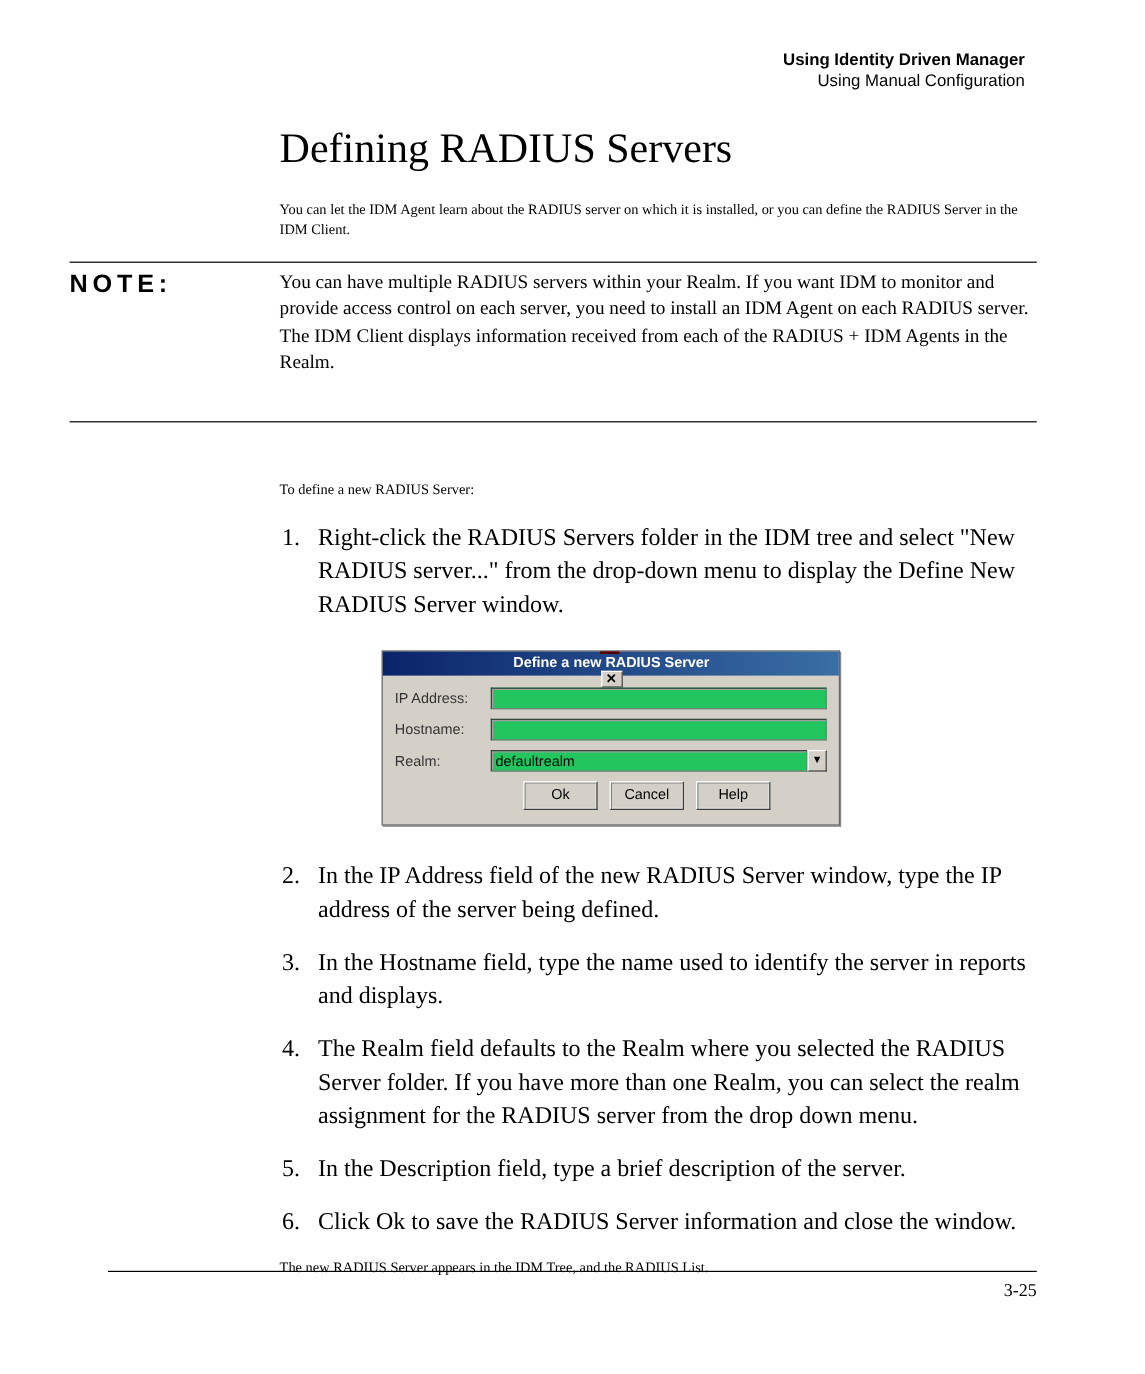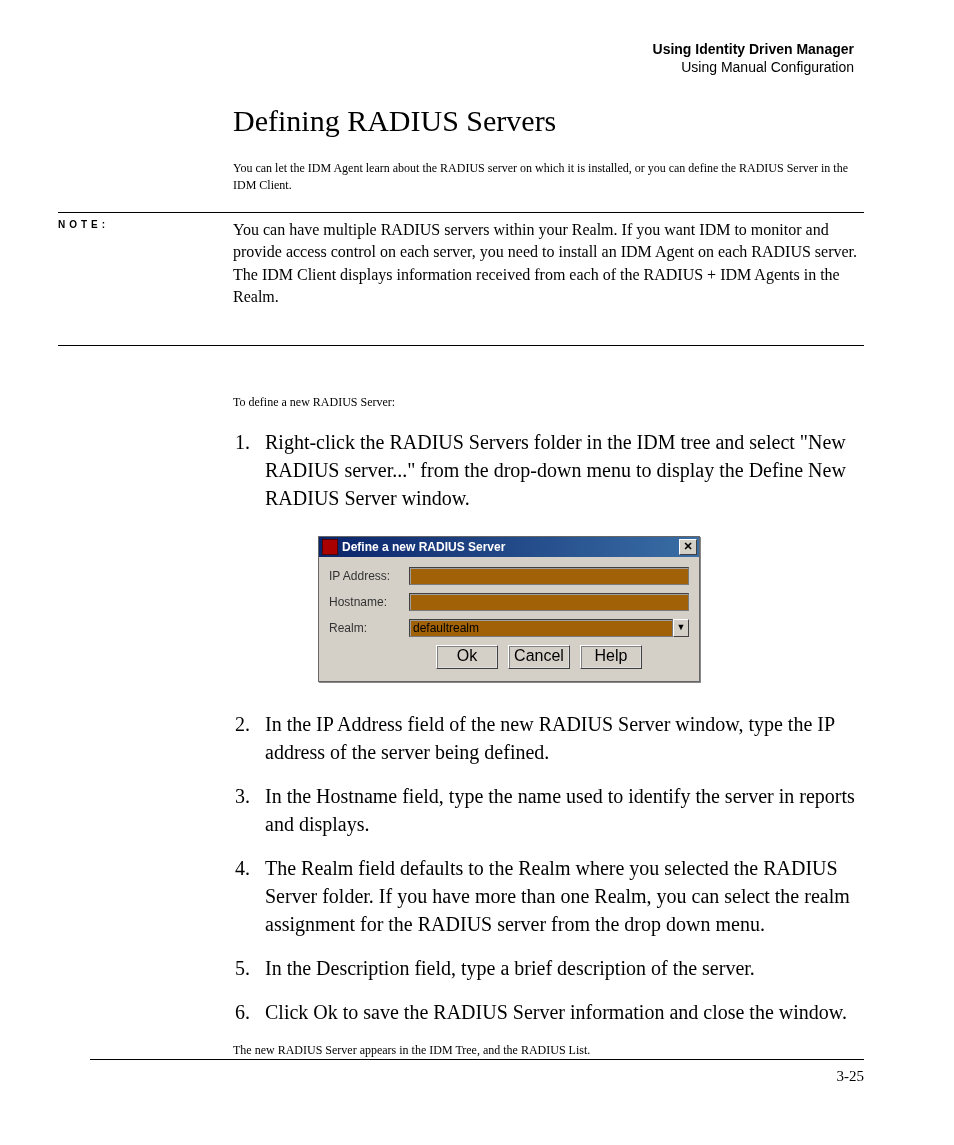--- a/index.html
+++ b/index.html
@@ -23,42 +23,42 @@
     line-height: 1.3;
     margin-bottom: 28px;
     padding-right: 10px;
   }
   .hdr .bold { font-weight: bold; }
   .content {
     margin-left: 175px;
   }
   .section-title {
     font-family: Georgia, 'Times New Roman', serif;
-    font-size: 30px;
+    font-size: 35px;
     font-weight: normal;
     margin: 0 0 22px 0;
   }
   .para {
     font-size: 12px;
     line-height: 1.4;
     margin: 0 0 18px 0;
   }
   .note-wrap {
     position: relative;
     margin-left: 0;
     margin-bottom: 30px;
   }
   .note-label {
     position: absolute;
     left: 0;
     top: 6px;
     font-family: Arial, Helvetica, sans-serif;
     font-weight: bold;
     letter-spacing: 4px;
-    font-size: 10px;
+    font-size: 21px;
   }
   .note-body {
     margin-left: 175px;
     padding: 6px 0;
     font-size: 16px;
     line-height: 1.4;
   }
   .note-rule-top { border-top: 1px solid #000; margin-left: 0; margin-right: 0; margin-bottom:0;}
   .note-rule-bot { border-bottom: 1px solid #000; margin-left: 0; margin-right: 0; margin-top:6px;}
   ol.steps {
@@ -85,20 +85,21 @@
   }
   .titlebar {
     background: linear-gradient(to right, #0a246a, #3a6ea5);
     color: #fff;
     display: flex;
     align-items: center;
     height: 20px;
     padding: 0 2px 0 3px;
     font-weight: bold;
     font-size: 12px;
+    flex-direction: column;
   }
   .titlebar .tb-icon {
     width: 14px; height: 14px;
     background: #a00;
     border: 1px solid #500;
     margin-right: 4px;
     display: inline-block;
   }
   .titlebar .tb-title { flex: 1; }
   .titlebar .tb-close {
@@ -123,21 +124,21 @@
     margin-bottom: 8px;
   }
   .row .lab {
     width: 80px;
     color: #333;
     font-size: 12px;
   }
   .row .fld {
     flex: 1;
     height: 18px;
-    background: #a16207;
+    background: #22c55e;
     border: 1px solid #7a7a7a;
     border-top-color: #404040;
     border-left-color: #404040;
     box-shadow: inset 1px 1px 0 #a0a0a0;
     font-size: 12px;
     padding: 1px 3px;
     box-sizing: border-box;
     color: #000;
   }
   .row .combo-wrap {
@@ -166,21 +167,21 @@
     padding-left: 60px;
   }
   .wbtn {
     min-width: 60px;
     height: 22px;
     background: #d4d0c8;
     border: 1px solid #fff;
     border-right-color:#404040;
     border-bottom-color:#404040;
     box-shadow: 1px 1px 0 #808080 inset, -1px -1px 0 #dfdfdf inset;
-    font-size: 16px;
+    font-size: 12px;
     text-align: center;
     line-height: 20px;
     color:#000;
     cursor: default;
   }
   .footer {
     position: absolute;
     bottom: 30px;
     left: 90px;
     right: 90px;

